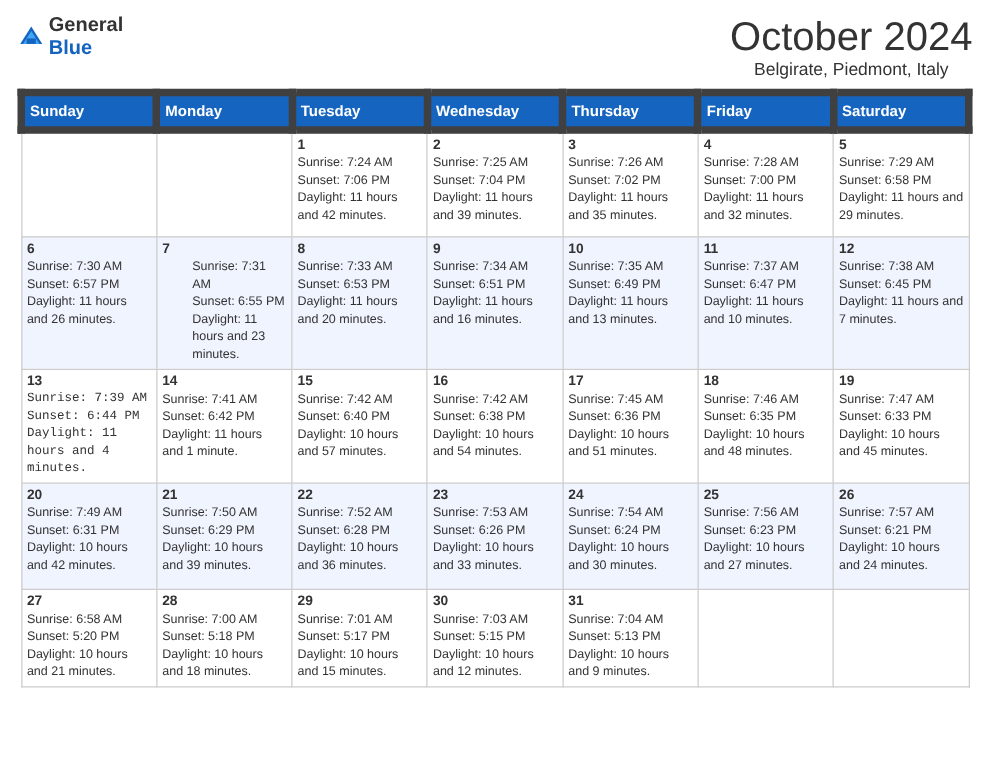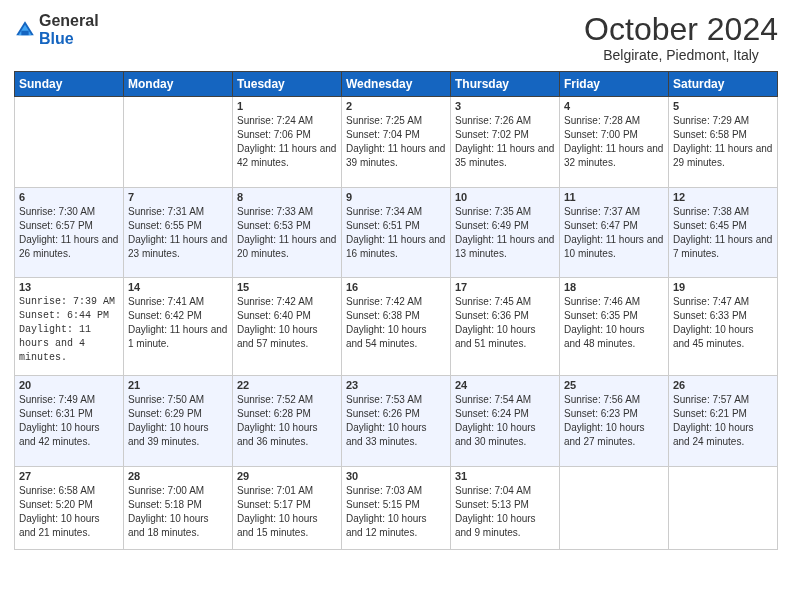--- a/index.html
+++ b/index.html
@@ -51,21 +51,21 @@
       width: 100%;
       table-layout: fixed;
     }
     .calendar th {
       background: #1565c0;
       color: #fff;
       font-size: 12px;
       font-weight: 600;
       padding: 5px 4px;
       text-align: left;
-      border: 1px solid #404040;
+      border: 6px solid #404040;
     }
     .calendar td {
       border: 1px solid #ccc;
       vertical-align: top;
       padding: 3px 4px;
       font-size: 9.5px;
       color: #333;
       background: #fff;
       height: 84px;
     }
@@ -161,21 +161,21 @@
         </tr>
         <tr class="alt-row">
           <td>
             <span class="day-number">6</span>
             <div class="day-info" style="white-space: pre-line;">Sunrise: 7:30 AM
 Sunset: 6:57 PM
 Daylight: 11 hours and 26 minutes.</div>
           </td>
           <td>
             <span class="day-number">7</span>
-            <div class="day-info" style="white-space: pre-line;">Sunrise: 7:31 AM
+            <div class="day-info" style="white-space: pre-line; margin-left: 24px;">Sunrise: 7:31 AM
 Sunset: 6:55 PM
 Daylight: 11 hours and 23 minutes.</div>
           </td>
           <td>
             <span class="day-number">8</span>
             <div class="day-info" style="white-space: pre-line;">Sunrise: 7:33 AM
 Sunset: 6:53 PM
 Daylight: 11 hours and 20 minutes.</div>
           </td>
           <td>

